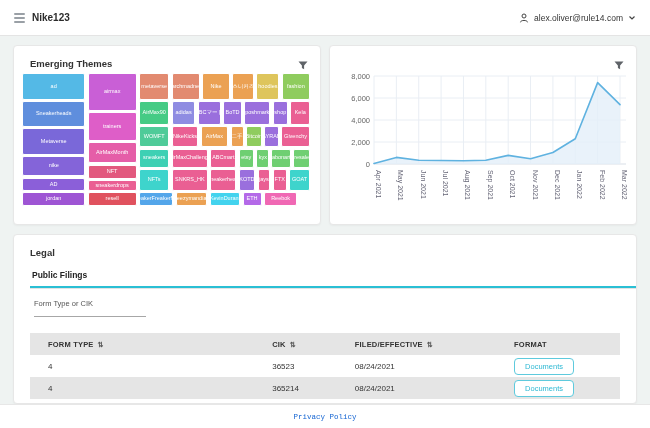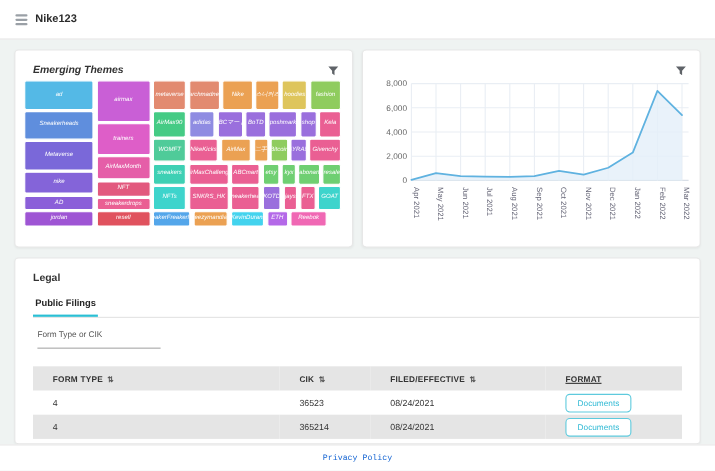--- a/index.html
+++ b/index.html
@@ -18,49 +18,49 @@
   .hamburger span { width:11px; height:2px; background:#9aa0a6; border-radius:1px; }
   .brand-name { font-size:10px; font-weight:700; color:#2b2b2b; }
   .user { display:flex; align-items:center; gap:5px; font-size:8.5px; color:#333; }
   
   .main { padding:9px 13px 0; }
   .row1 { display:flex; gap:8px; }
   .card {
     background:#fff; border:1px solid #e7e7e7; border-radius:4px;
     box-shadow:0 1px 2px rgba(0,0,0,.04); position:relative;
   }
-  .card-themes  { width:308px; height:180px;font-style:italic; }
+  .card-themes  { width:308px; height:180px; }
   .card-sentiment { flex:1; height:180px; }
   .card-title { font-size:9.5px; font-weight:600; color:#333; padding:12px 0 0 16px; }
   .filter-btn { position:absolute; top:10px; right:12px; cursor:pointer; }
   
   .treemap { position:absolute; left:8px; right:10px; top:27px; height:133px; }
   .tile {
     position:absolute; border:1px solid #fff; border-radius:2px;
     color:#fff; font-size:5.5px; line-height:1;
     display:flex; align-items:center; justify-content:center;
     overflow:hidden; white-space:nowrap; cursor:pointer;
   }
   
   .chart-wrap { position:absolute; left:8px; top:24px; }
   
   .card-legal { margin-top:9px; height:170px; overflow:hidden; }
-  .tabs { display:flex; gap:26px; margin:8px 0 0 16px; border-bottom:1px solid #e3e3e3; width:calc(100% - 16px); }
+  .tabs { display:flex; gap:26px; margin:8px 0 0 16px; border-bottom:1px solid #e3e3e3; width:calc(100% - 16px);flex-direction:column; }
   .tab { font-size:8.5px; color:#444; padding:4px 2px 6px; cursor:pointer; }
   .tab.active { color:#222; font-weight:600; border-bottom:2px solid #2abfd4; }
   .search-block { margin:10px 16px 0 20px; height:28px; }
   .search-label { font-size:7.5px; color:#555; }
   .search-underline { width:112px; border-bottom:1px solid #a7a7a7; height:9px; }
   table.filings { width:calc(100% - 32px); margin:6px 16px 0; border-collapse:collapse; font-size:8px; }
   table.filings th, table.filings td { text-align:left; height:22px; padding-left:18px; font-weight:400; }
   table.filings thead tr { background:#e5e5e5; }
   table.filings th { font-weight:700; color:#333; font-size:7.5px; letter-spacing:.2px; }
   table.filings tbody tr:nth-child(2) { background:#e5e5e5; }
   .sort-ic { font-size:7px; color:#555; margin-left:4px; cursor:pointer; }
-  .col-form { width:38%; } .col-cik { width:14%; } .col-filed { width:27%; } .col-format { width:21%;text-decoration:underline; }
+  .col-form { width:38%; } .col-cik { width:14%; } .col-filed { width:27%; } .col-format { width:21%; }
   .doc-btn {
     display:inline-block; font-size:7.5px; color:#2fb9d4; background:#fff;
     border:1px solid #5ecadd; border-radius:4px; padding:3px 10px; cursor:pointer;
     font-family:"Liberation Sans", sans-serif;
   }
   
   .footer {
     position:absolute; left:0; right:0; bottom:0; height:24px; background:#fff;
     border-top:1px solid #e7e7e7; display:flex; align-items:center; justify-content:center;
     font-size:7.5px; color:#444; gap:4px;
@@ -71,20 +71,30 @@
 <body>
 
 <div class="topbar">
   <div class="brand">
     <span class="hamburger">
         <span></span>
         <span></span>
         <span></span>
       </span>
     <span class="brand-name">Nike123</span>
+  </div>
+  <div class="user">
+    <svg width="10" height="10" viewBox="0 0 10 10">
+      <circle cx="5" cy="3" r="2" fill="none" stroke="#444" stroke-width="1"></circle>
+      <path d="M1.5 9.3 C1.5 6.8 8.5 6.8 8.5 9.3" fill="none" stroke="#444" stroke-width="1"></path>
+    </svg>
+    <span>alex.oliver@rule14.com</span>
+    <svg width="8" height="6" viewBox="0 0 8 6">
+      <polyline points="1.5,1.5 4,4 6.5,1.5" fill="none" stroke="#444" stroke-width="1.2"></polyline>
+    </svg>
   </div>
 </div>
 
 <div class="main">
   <div class="row1">
 
     <div class="card card-themes">
       <div class="card-title">Emerging Themes</div>
       <span class="filter-btn">
         <svg width="10" height="9" viewBox="0 0 10 9">

